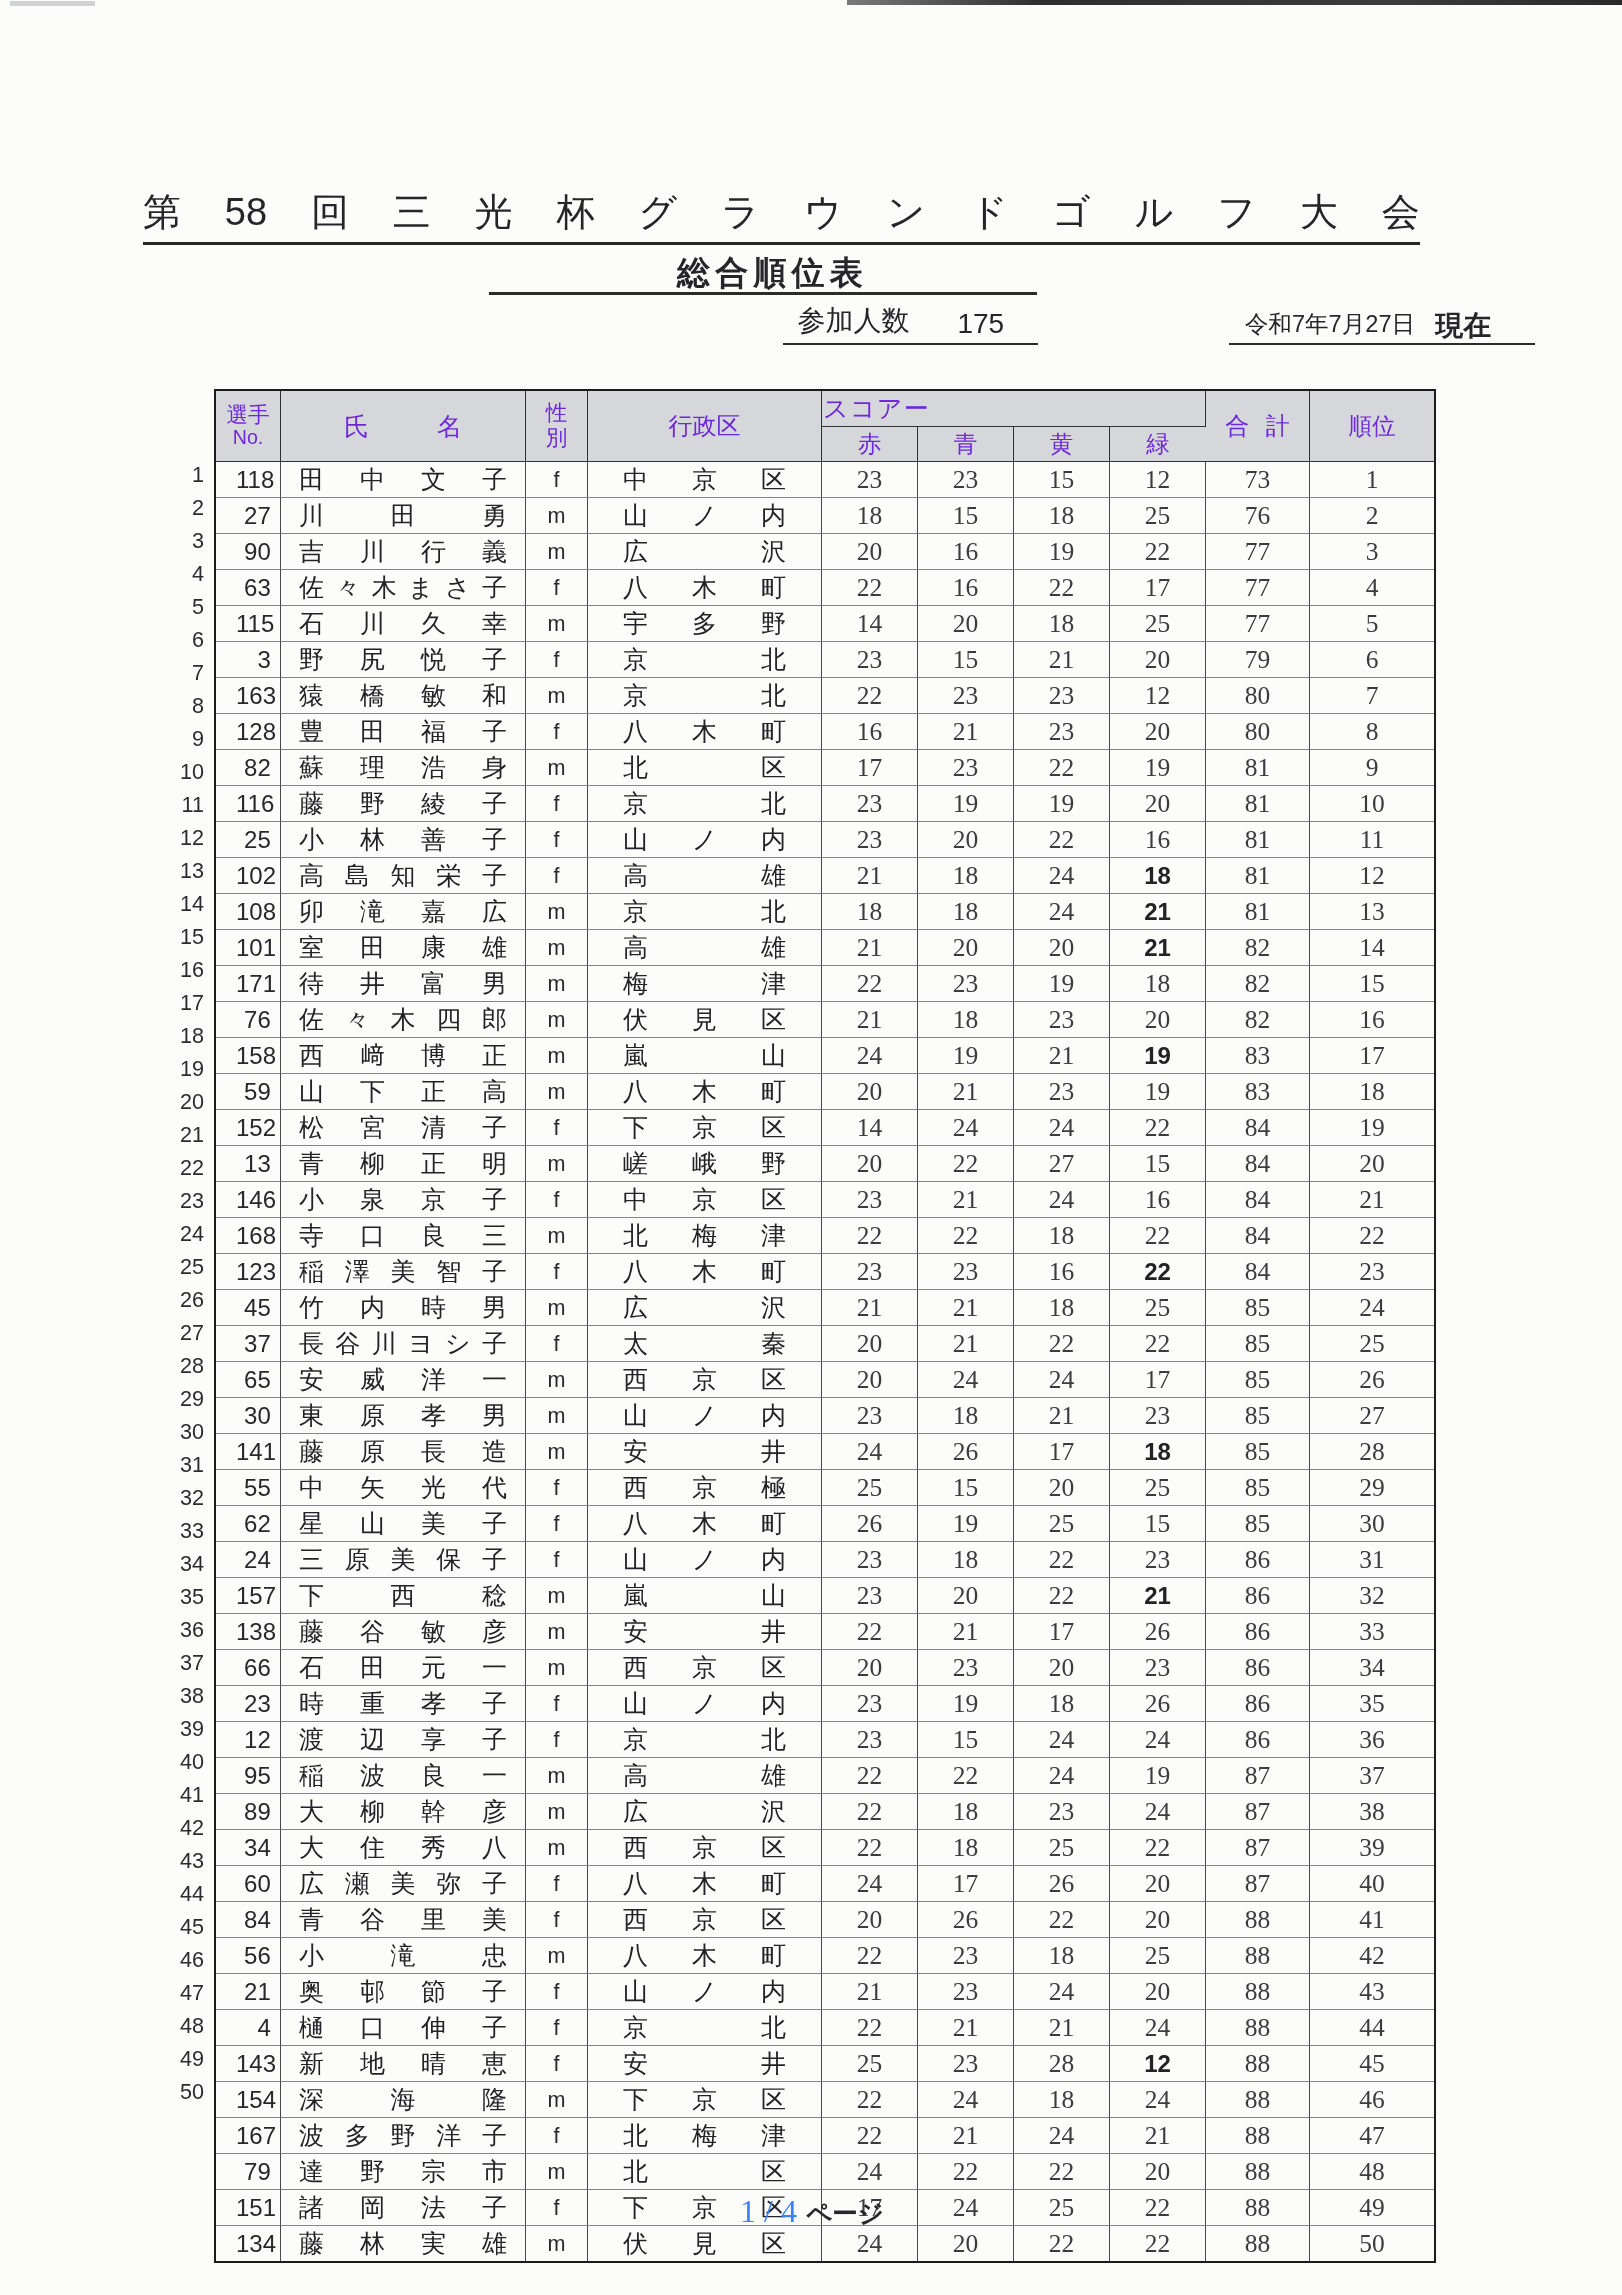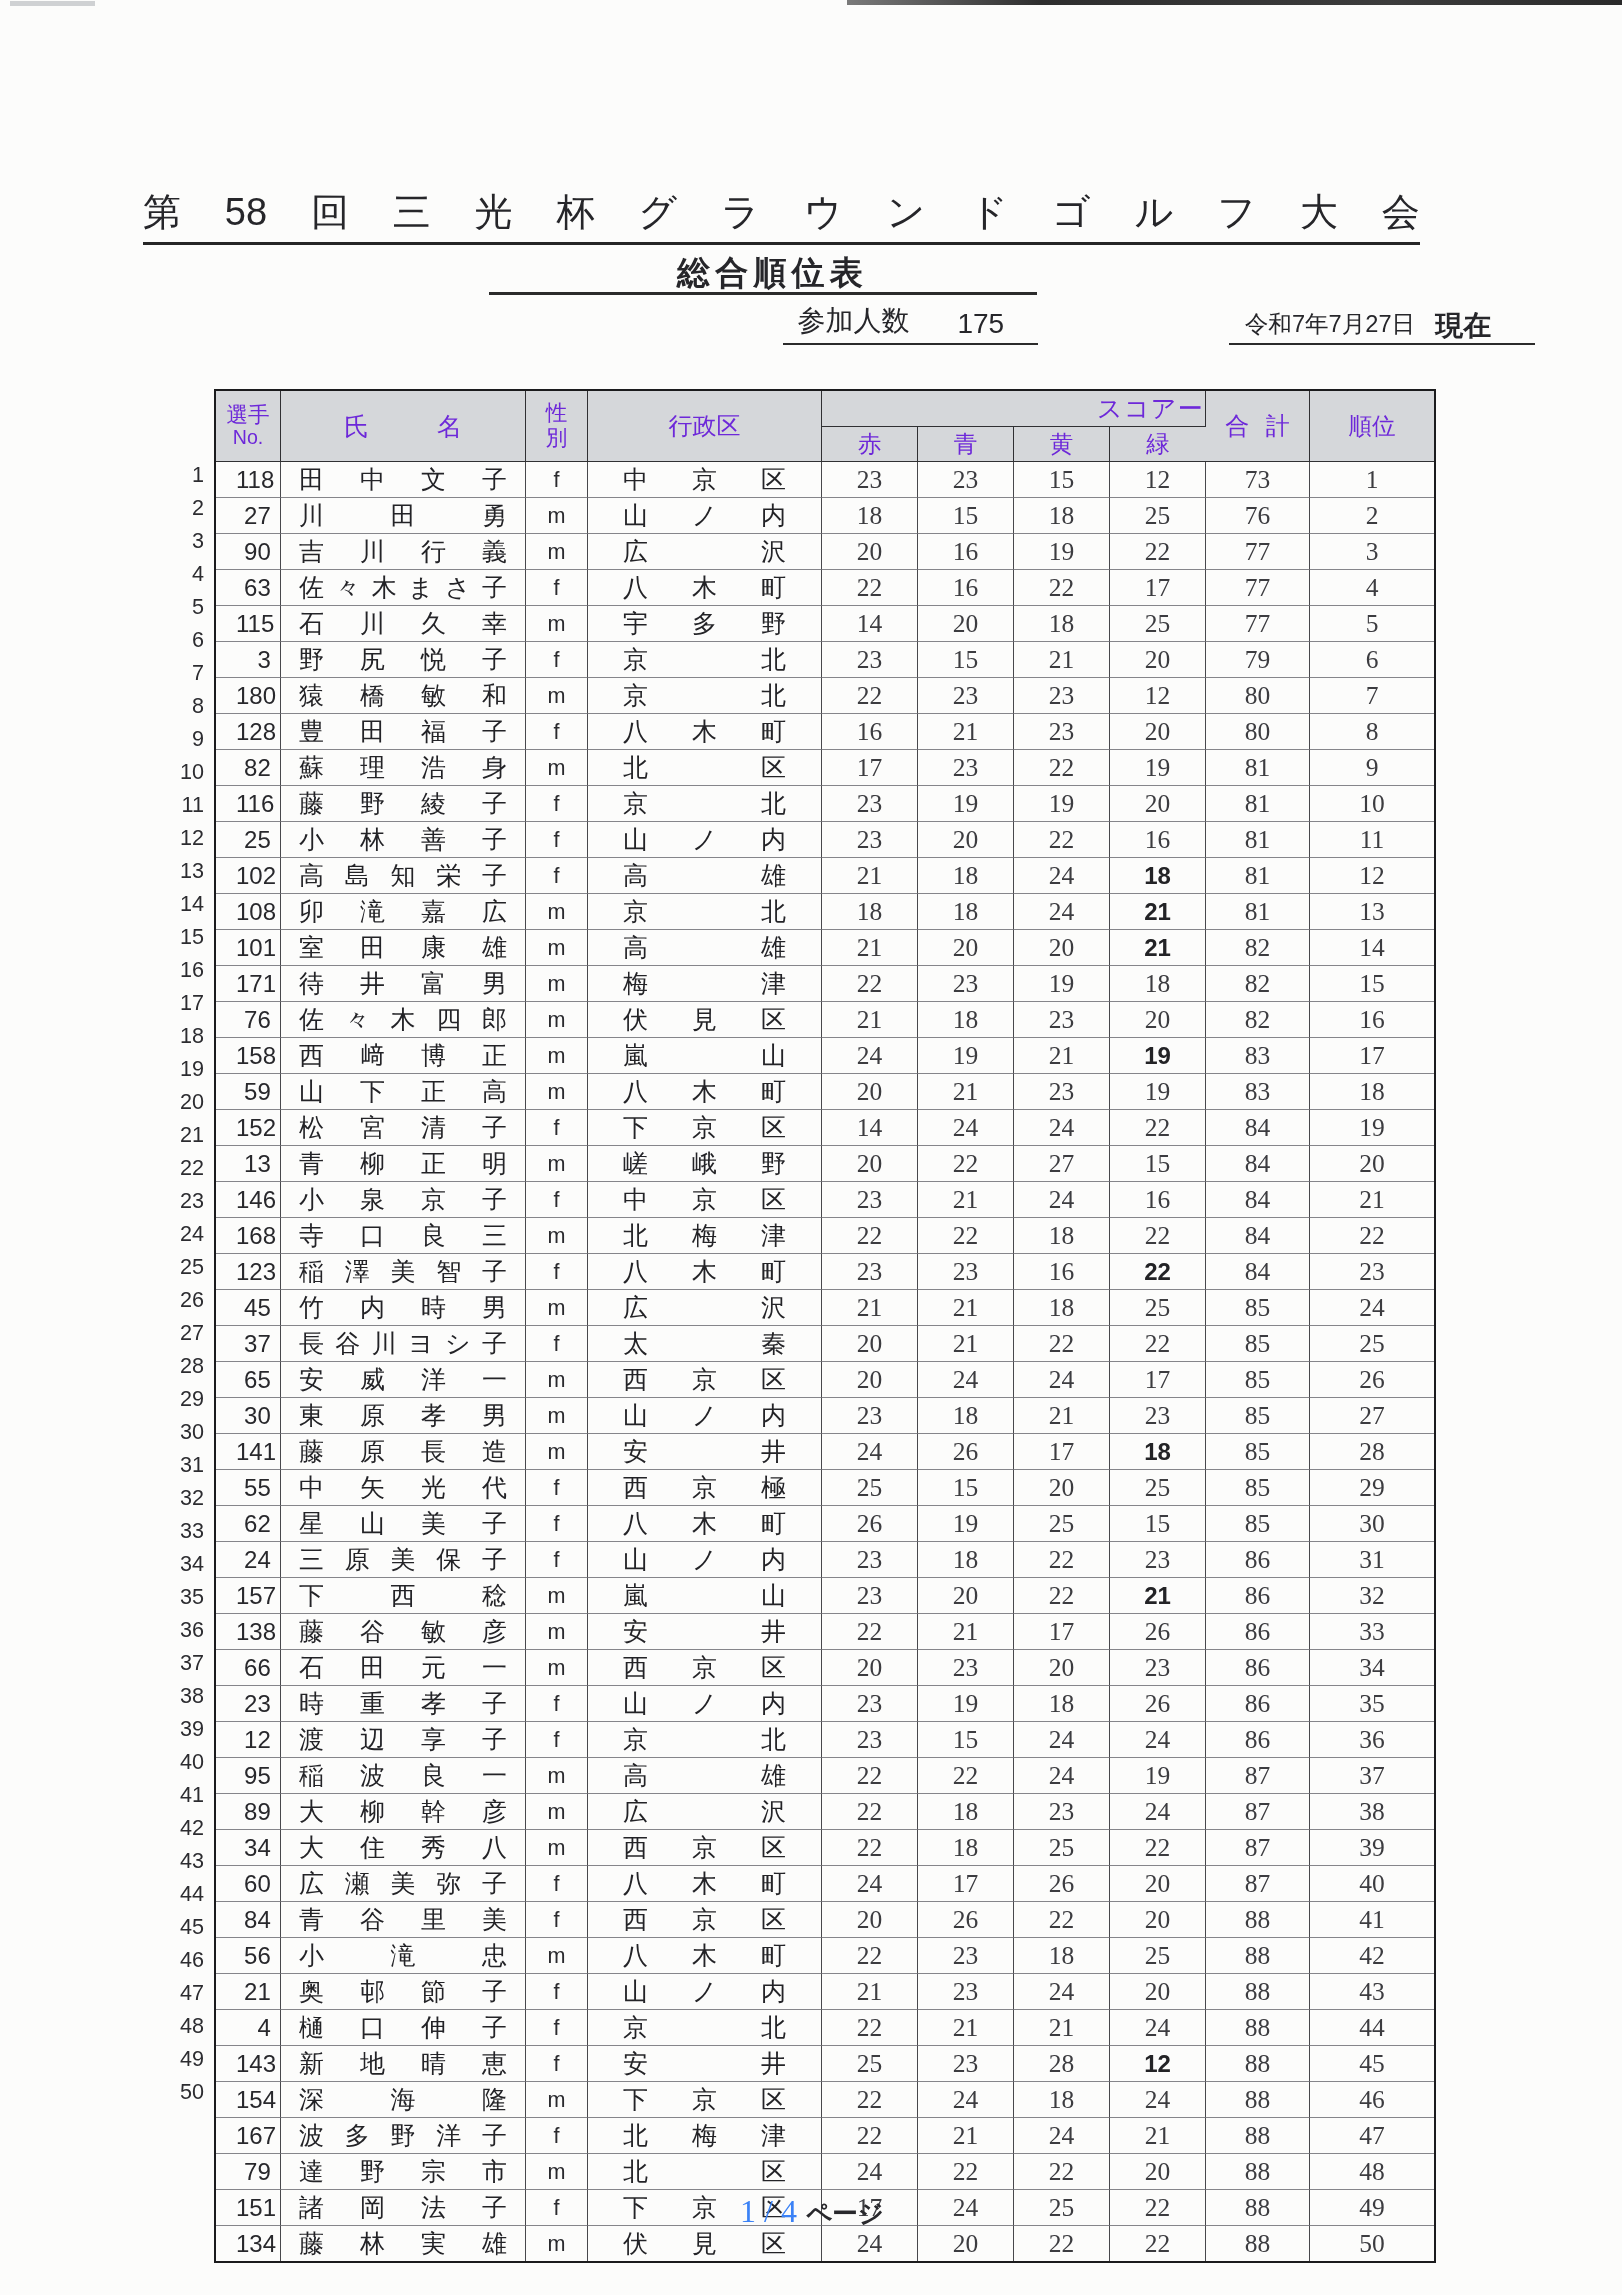--- a/index.html
+++ b/index.html
@@ -40,21 +40,21 @@
   td{height:33px;border-right:1.3px solid #48484c;border-bottom:0.7px solid #85858a;}
   td:last-child{border-right:none;}
   tbody tr:last-child td{border-bottom:none;}
 
   .h-no{font-size:21.6px;line-height:1.12;text-align:center;}
   .h-no .sub{font-size:19.6px;}
   .h-name .dist{padding:0 62px;font-size:25px;}
   .h-gender{font-size:21.6px;}
   .distv{display:flex;flex-direction:column;align-items:center;justify-content:center;line-height:1.15;height:100%;}
   .h-district{font-size:24px;text-align:center;}
-  .h-score{font-size:25px;text-align:right;letter-spacing:1.3px;margin-top:48px;}
+  .h-score{font-size:25px;text-align:left;letter-spacing:1.3px;margin-top:48px;}
   .h-sub{font-size:23.6px;text-align:center;}
   .h-total .dist{padding:0 18.3px;font-size:24px;}
   .h-rank{font-size:23.6px;text-align:center;}
 
   .dist{display:flex;justify-content:space-between;align-items:center;height:100%;}
   .dist span{display:block;}
 
   .c-no{font-size:24px;text-align:right;padding-right:9.2px;color:#28282c;padding-left:20px;}
   .c-name{font-size:25px;color:#232327;}
   .c-name .dist{padding:0 17px;}
@@ -361,21 +361,21 @@
               </div>
             </td>
             <td class="c-score">23</td>
             <td class="c-score">15</td>
             <td class="c-score">21</td>
             <td class="c-score">20</td>
             <td class="c-total">79</td>
             <td class="c-rank">6</td>
           </tr>
           <tr>
-            <td class="c-no">180</td>
+            <td class="c-no">163</td>
             <td class="c-name">
               <div class="dist">
                 <span>猿</span>
                 <span>橋</span>
                 <span>敏</span>
                 <span>和</span>
               </div>
             </td>
             <td class="c-gender">m</td>
             <td class="c-district">

